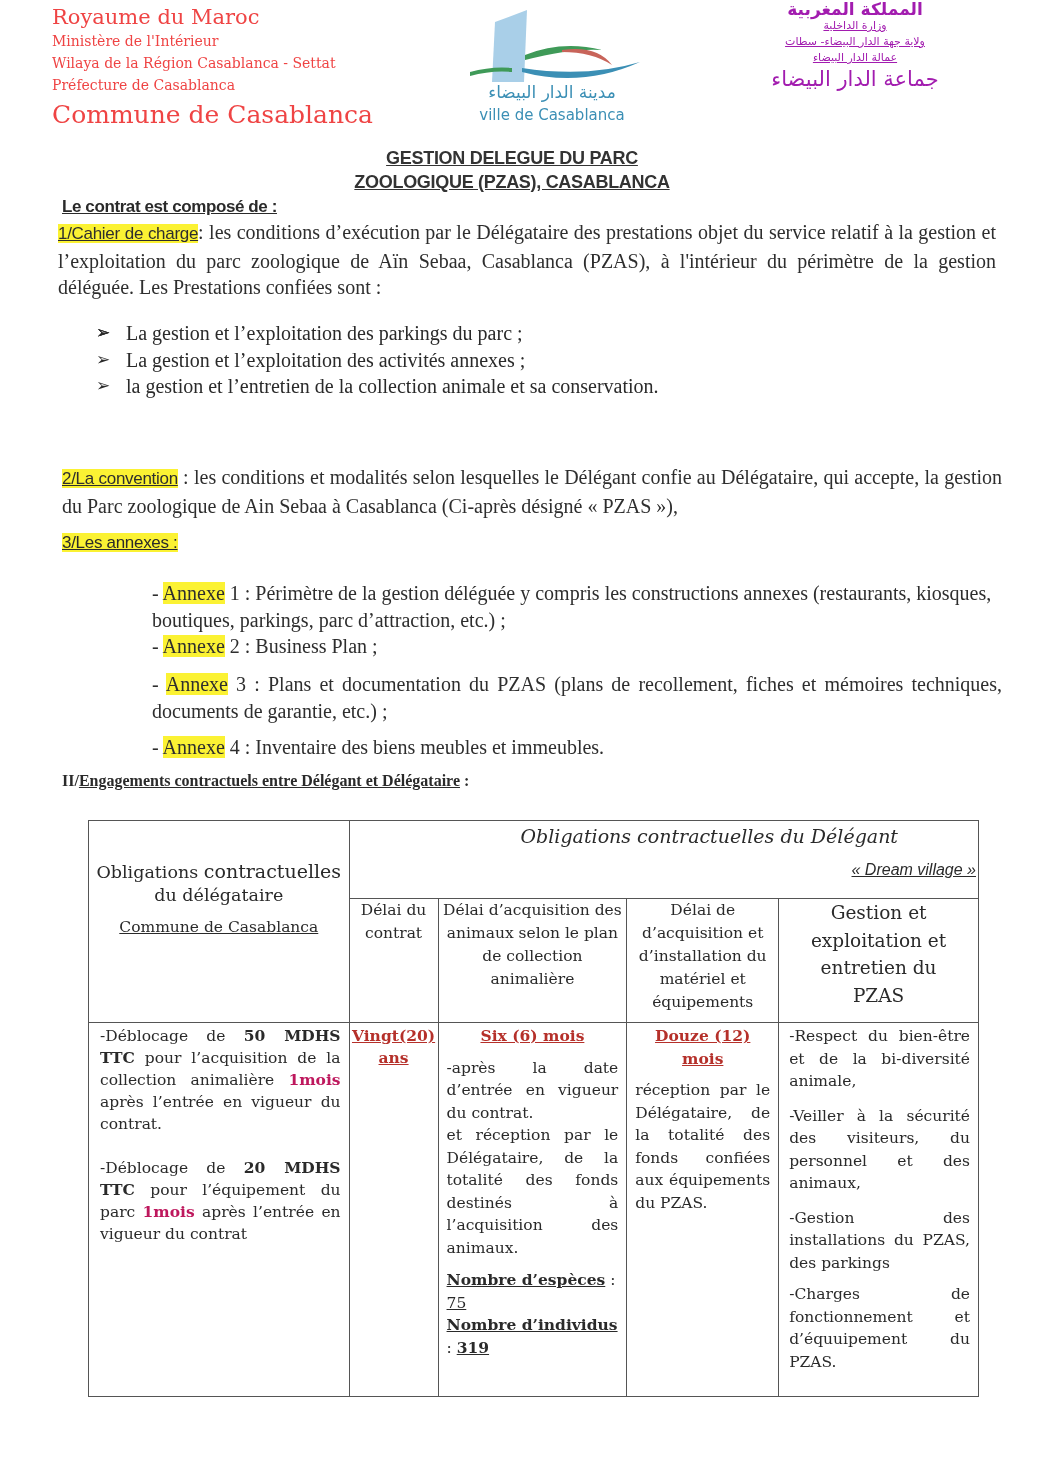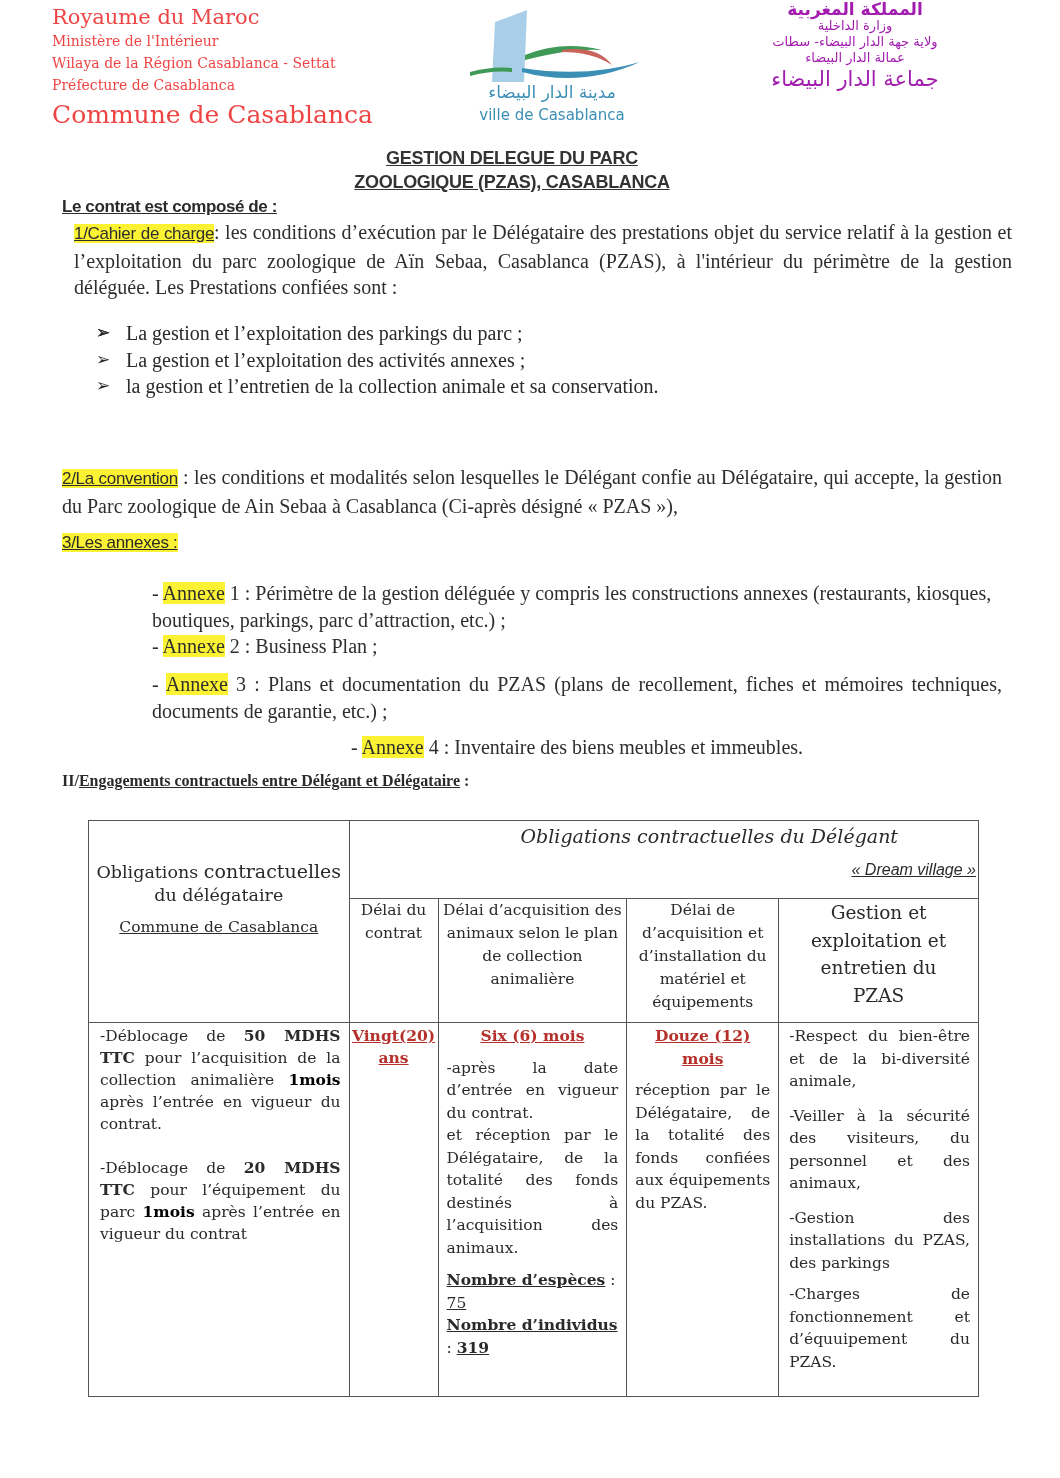--- a/index.html
+++ b/index.html
@@ -10,39 +10,39 @@
   .hdr-left .l1 { font-size:21px; line-height:26px; }
   .hdr-left .l2 { font-size:14px; line-height:22px; }
   .hdr-left .l5 { font-size:25px; line-height:34px; margin-top:2px; }
   
   .logo { left:462px; top:10px; width:180px; height:115px; }
   .logo .ar { position:absolute; left:2px; top:72px; width:176px; text-align:center; font-family:"DejaVu Sans", sans-serif; font-size:17px; color:#3b8fb5; direction:rtl; }
   .logo .fr { position:absolute; left:2px; top:96px; width:176px; text-align:center; font-family:"DejaVu Sans", sans-serif; font-size:15px; color:#3b8fb5; }
   
   .hdr-right { left:745px; top:0px; width:220px; text-align:center; direction:rtl; font-family:"DejaVu Sans", sans-serif; color:#a21caf; }
   .hdr-right .r1 { font-size:17px; line-height:18px; font-weight:bold; }
-  .hdr-right .r2 { font-size:13px; line-height:16px; }
+  .hdr-right .r2 { font-size:11px; line-height:16px;text-decoration:underline; }
   .hdr-right .r5 { font-size:21px; line-height:26px; }
   
   .title { left:0; width:1024px; text-align:center; font-family:"Liberation Sans", sans-serif; font-weight:bold; font-size:18px; text-decoration:underline; letter-spacing:-0.3px; color:#333; }
   .p { font-size:20px; line-height:26.5px; color:#2e2e2e; }
   .justify { text-align:justify; text-align-last:left; }
   .hl { background:#fbf233; }
   .u { text-decoration:underline; }
   .narrow { font-family:"Liberation Sans", sans-serif; font-weight:bold; font-size:17px; text-decoration:underline; letter-spacing:-0.4px; }
   ul.arrows { list-style:none; margin:0; padding:0; }
   ul.arrows li { position:relative; padding-left:30px; font-size:20px; line-height:26.5px; }
   ul.arrows li .arr { position:absolute; left:0; top:0; font-size:17px; }
   
   table.obl { position:absolute; left:88px; top:820px; width:891px; border-collapse:collapse; font-family:"DejaVu Serif", serif; color:#2a2a2a; }
   table.obl td { border:1.5px solid #555; vertical-align:top; padding:0; }
   .hd1 { font-size:17.5px; text-align:center; }
   .small { font-size:15.5px; line-height:23px; }
   .cell-j { text-align:justify; text-align-last:left; }
-  .red { color:#000000; }
+  .red { color:#be185d; }
   .redu { color:#b5302a; text-decoration:underline; font-weight:bold; }
   .dv { font-family:"Liberation Sans", sans-serif; font-size:16px; text-decoration:underline; }
 </style>
 </head>
 <body>
 
 <div class="abs hdr-left">
   <div class="l1">Royaume du Maroc</div>
   <div class="l2">Ministère de l'Intérieur</div>
   <div class="l2">Wilaya de la Région Casablanca - Settat</div>
@@ -68,21 +68,21 @@
   <div class="r2">ولاية جهة الدار البيضاء- سطات</div>
   <div class="r2">عمالة الدار البيضاء</div>
   <div class="r5">جماعة الدار البيضاء</div>
 </div>
 
 <div class="abs title" style="top:148px;">GESTION DELEGUE DU PARC</div>
 <div class="abs title" style="top:172px;">ZOOLOGIQUE (PZAS), CASABLANCA</div>
 
 <div class="abs narrow" style="left:62px; top:197px;">Le contrat est composé de :</div>
 
-<div class="abs p justify" style="left:74px; top:219px; width:938px;">
+<div class="abs p justify" style="left:58px; top:219px; width:938px;">
   <span class="hl u" style="font-family:'Liberation Sans',sans-serif; font-size:17px; letter-spacing:-0.3px;">1/Cahier de charge</span><span>: les conditions d’exécution par le Délégataire des prestations objet du service relatif à la gestion et l’exploitation du parc zoologique de Aïn Sebaa, Casablanca (PZAS), à l'intérieur du périmètre de la gestion déléguée. Les Prestations confiées sont :</span>
 </div>
 
 <ul class="abs arrows" style="left:96px; top:320px; width:800px;">
   <li><span class="arr">➢</span></li>
   <li><span class="arr">➢</span></li>
   <li><span class="arr">➢</span><span>La gestion et l’exploitation des parkings du parc ;</span></li>
   <li><span class="arr">➢</span><span>La gestion et l’exploitation des activités annexes ;</span></li>
   <li><span class="arr">➢</span><span>la gestion et l’entretien de la collection animale et sa conservation.</span></li>
 </ul>
@@ -97,21 +97,21 @@
 
 <div class="abs p" style="left:152px; top:580px; width:850px;">
   <span>- </span><span class="hl">Annexe</span><span> 1</span><span> : Périmètre de la gestion déléguée y compris les constructions annexes (restaurants, kiosques, boutiques, parkings, parc d’attraction, etc.) ;</span>
 </div>
 <div class="abs p" style="left:152px; top:633px; width:850px;">
   <span>- </span><span class="hl">Annexe</span><span> 2</span><span> : Business Plan ;</span>
 </div>
 <div class="abs p justify" style="left:152px; top:671px; width:850px;">
   <span>- </span><span class="hl">Annexe</span><span> 3</span><span> : Plans et documentation du PZAS (plans de recollement, fiches et mémoires techniques, documents de garantie, etc.) ;</span>
 </div>
-<div class="abs p" style="left:152px; top:734px; width:850px;text-align:center;">
+<div class="abs p" style="left:152px; top:734px; width:850px;">
   <span>- </span><span class="hl">Annexe</span><span> 4</span><span> : Inventaire des biens meubles et immeubles.</span>
 </div>
 
 <div class="abs" style="left:62px; top:772px; font-family:'Liberation Serif',serif; font-weight:bold; font-size:16px;">
   <span>II/</span><span class="u">Engagements contractuels entre Délégant et Délégataire</span><span> :</span>
 </div>
 
 <table class="obl">
   <colgroup>
     <col style="width:261px">

